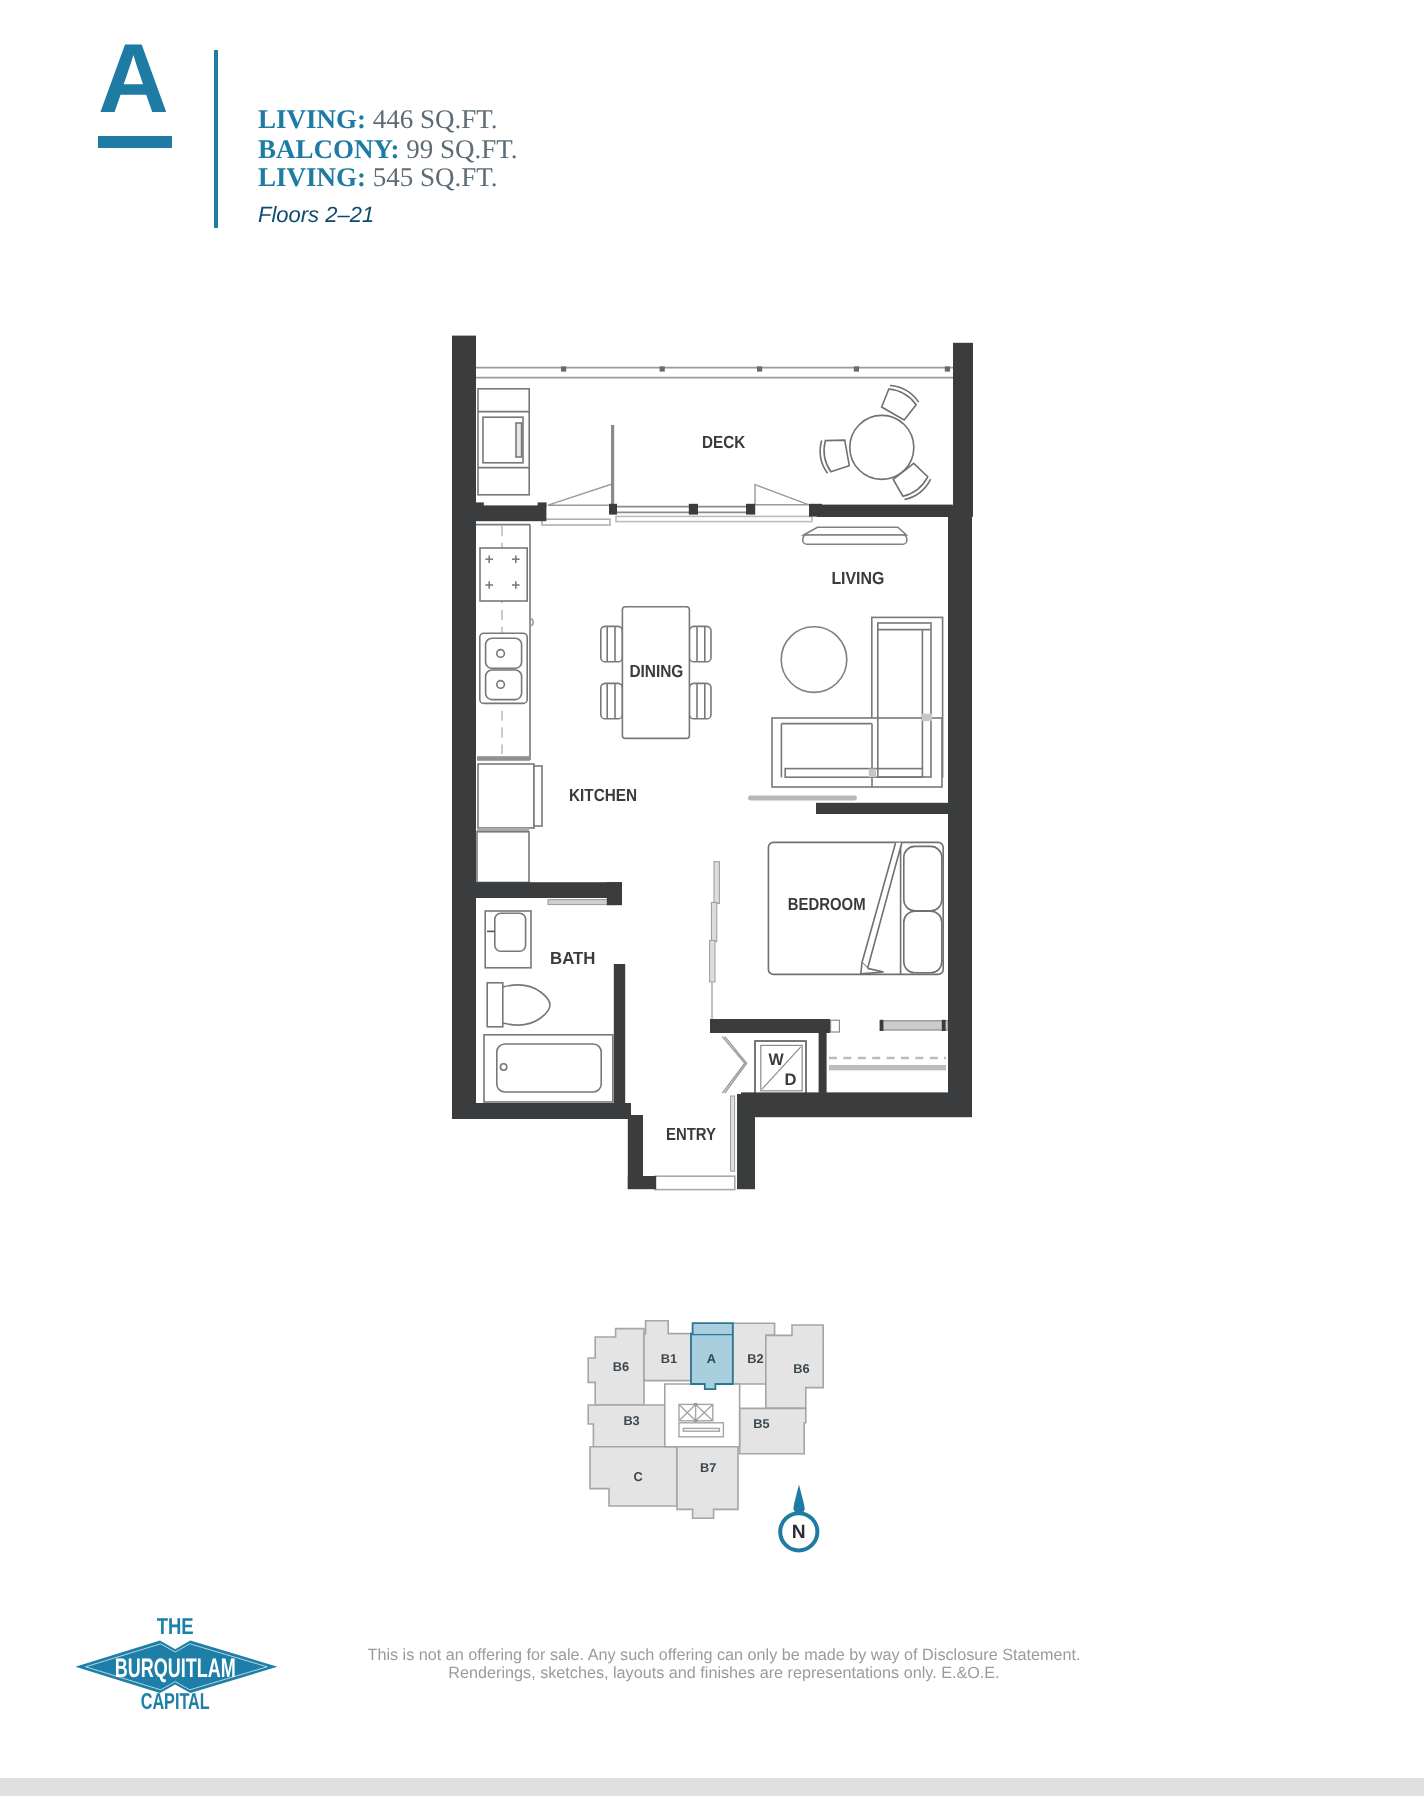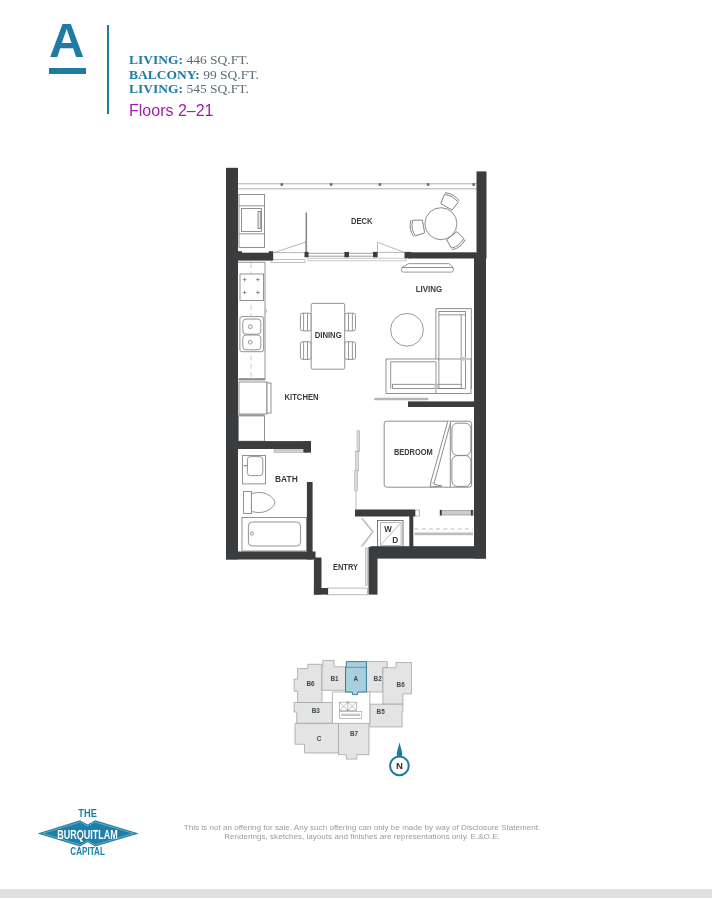--- a/index.html
+++ b/index.html
@@ -3,21 +3,21 @@
 <meta charset="utf-8">
 <style>
 html,body{margin:0;padding:0;background:#fff;}
 .page{position:relative;width:712px;height:900px;background:#ffffff;font-family:"Liberation Sans",sans-serif;overflow:hidden;}
 .hdrA{position:absolute;left:49px;top:16px;font-size:49px;font-weight:bold;color:#1e7ba4;line-height:1;}
 .hdrUnd{position:absolute;left:49px;top:68px;width:37px;height:5.5px;background:#1e7ba4;}
 .vrule{position:absolute;left:106.5px;top:24.5px;width:2px;height:89px;background:#1e7ba4;}
 .hdrTitle{position:absolute;left:127px;top:22.4px;font-size:22.3px;font-weight:bold;color:#1e7ba4;letter-spacing:0.4px;line-height:1;}
 .stats{position:absolute;left:129px;top:53.3px;font-size:13.5px;line-height:14.6px;color:#5d6b74;font-family:Liberation Serif, serif;}
 .stats b{color:#1e7ba4;font-weight:bold;}
-.floors{position:absolute;left:129px;top:101.5px;font-size:16px;color:#a21caf;}
+.floors{position:absolute;left:129px;top:101.5px;font-size:11px;color:#0c4a6e;font-style:italic;}
 .disc{position:absolute;left:6px;top:822.5px;width:712px;text-align:center;font-size:8.1px;line-height:9.9px;color:#9b9b9b;}
 .graybar{position:absolute;left:0;top:889px;width:712px;height:8.6px;background:#e0e0e2;}
 svg text{font-family:"Liberation Sans",sans-serif;}
 </style>
 </head>
 <body>
 <div class="page">
   <div class="hdrA">A</div>
   <div class="hdrUnd"></div>
   <div class="vrule"></div>

